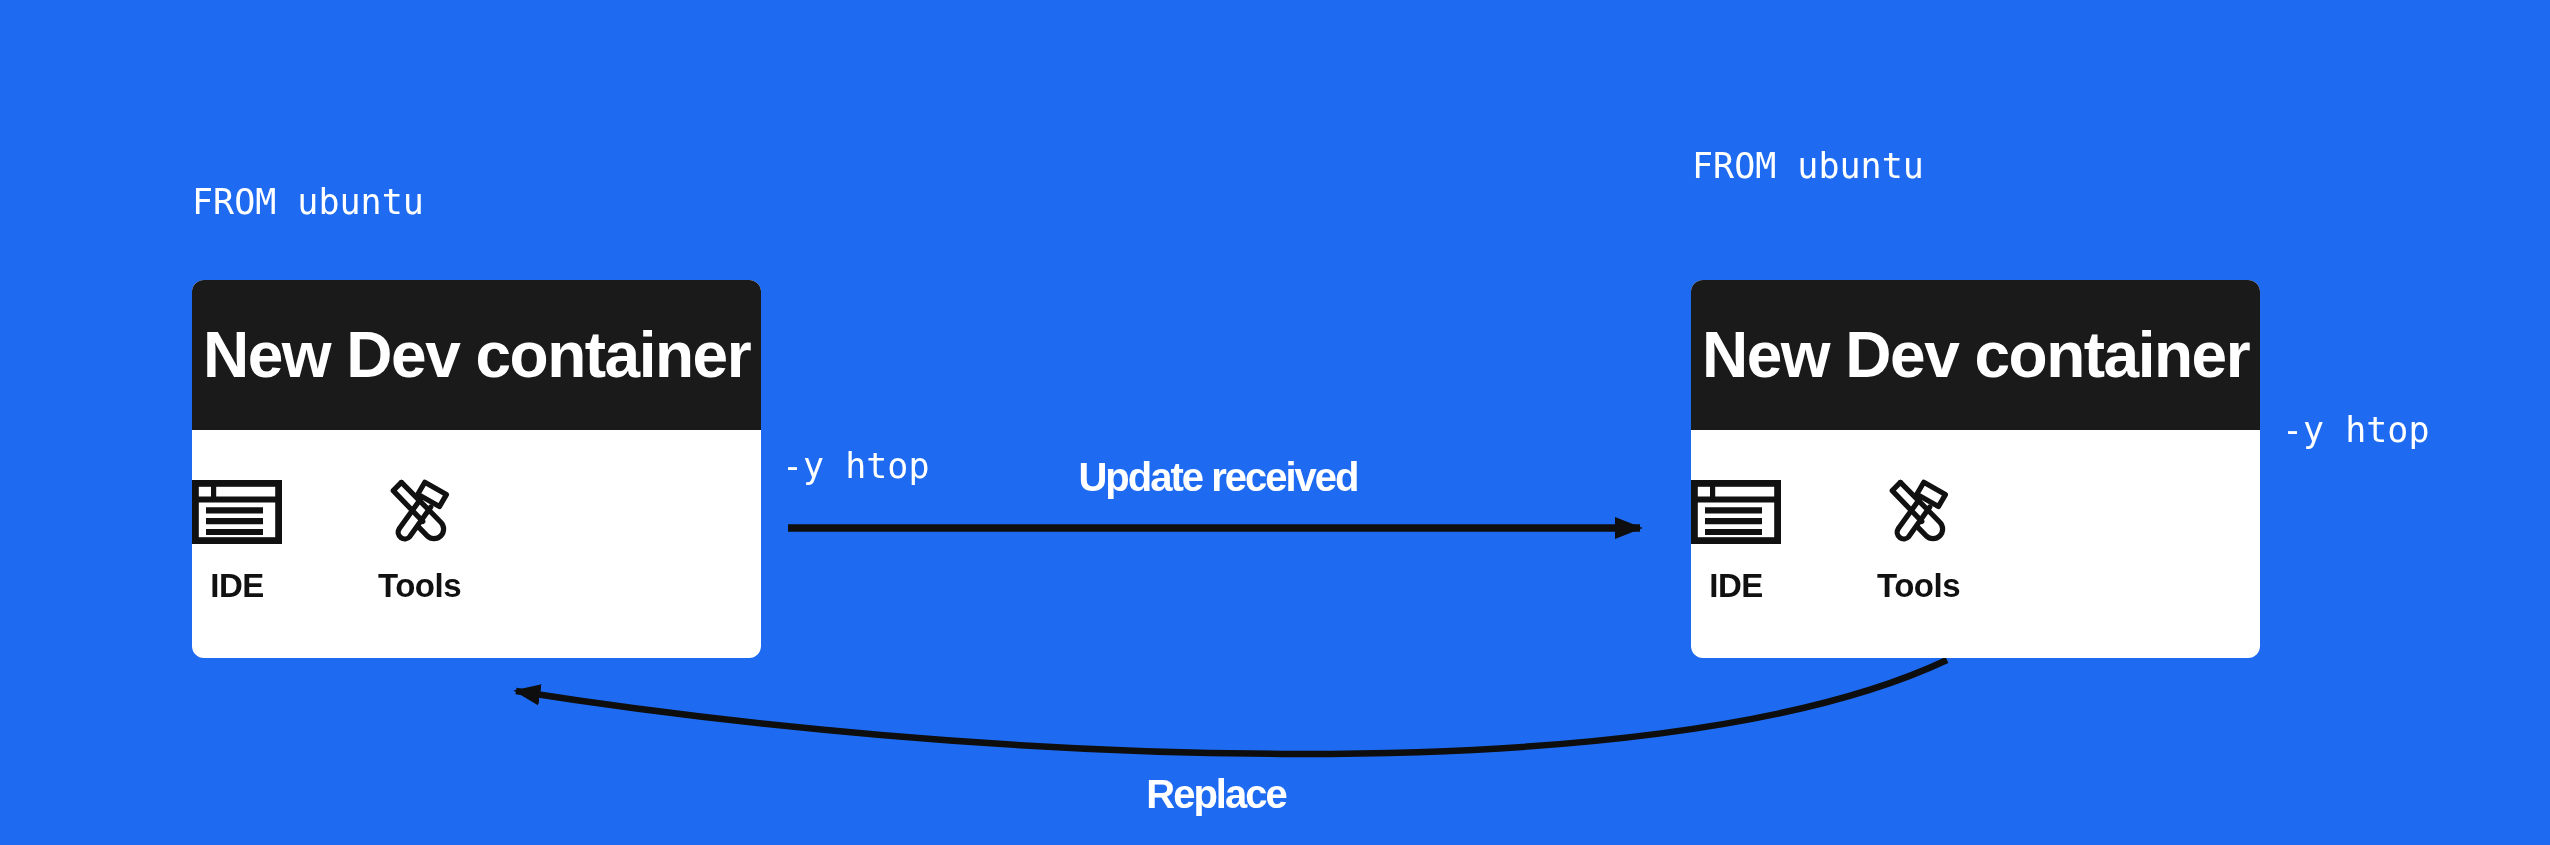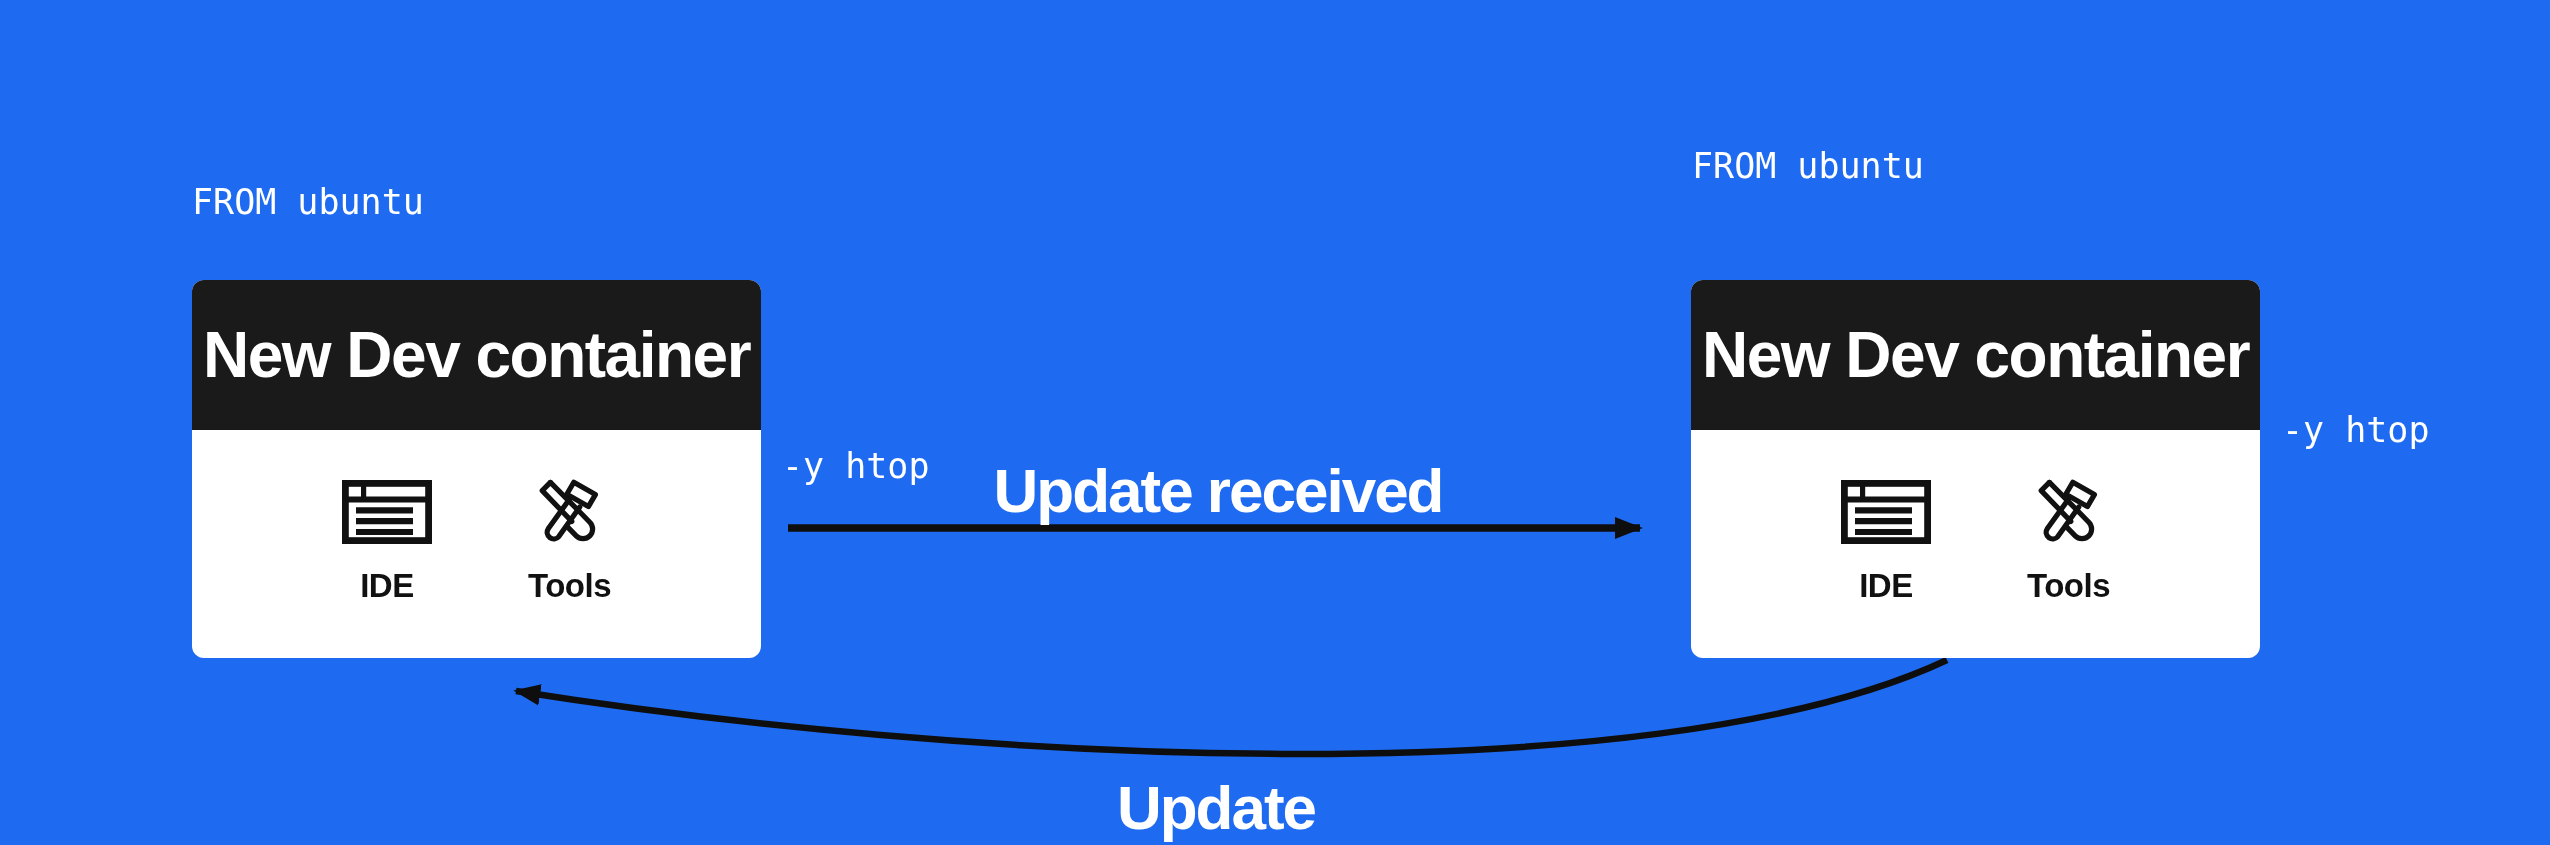--- a/index.html
+++ b/index.html
@@ -39,39 +39,39 @@
   .card-right { left: 1691px; top: 280px; }
   .card-header {
     height: 150px; flex: 0 0 150px;
     background: var(--card-header, #1A1A1A);
     color: var(--card-title-text, #FFFFFF);
     display: flex; align-items: center; justify-content: center;
     font-size: 64px; font-weight: 700; letter-spacing: -1.5px;
   }
   .card-body {
     flex: 1 1 auto;
-    display: flex; align-items: center; justify-content: center;
+    display: flex; align-items: center; justify-content: flex-start;
     gap: 96px; padding-bottom: 10px;
   }
   .tool { display: flex; flex-direction: column; align-items: center; color: var(--icon, #111111); }
   .tool .iconbox { height: 78px; display: flex; align-items: center; justify-content: center; }
   .tool-label {
     margin-top: 16px;
     font-size: 33px; font-weight: 700; letter-spacing: -0.5px;
     color: var(--item-label-text, #111111);
   }
 
   
   .arrow-layer { position: absolute; inset: 0; width: 2550px; height: 845px; pointer-events: none; }
 
   .flow-label {
     position: absolute;
     transform: translateX(-50%);
     color: var(--flow-label-text, #FFFFFF);
-    font-size: 62px; font-weight: 700; letter-spacing: -2px;
+    font-size: 40px; font-weight: 700; letter-spacing: -2px;
     white-space: nowrap;
   }
   .label-update  { left: 1218px; top: 455px; }
   .label-replace { left: 1216px; top: 772px; }
 </style>
 </head>
 <body>
 
 <div class="stage">
 
@@ -95,21 +95,21 @@
       </marker>
       <marker id="head-back" viewBox="0 0 10 8" refX="9" refY="4" markerWidth="27" markerHeight="27" markerUnits="userSpaceOnUse" orient="auto">
         <path d="M0 0 L10 4 L0 8 Z" fill="var(--arrow, #0E0E0E)"></path>
       </marker>
     </defs>
     <line x1="788" y1="528" x2="1640" y2="528" stroke="var(--arrow, #0E0E0E)" stroke-width="7.5" marker-end="url(#head-fwd)"></line>
     <path d="M1947 660 C1650 800, 950 760, 516 691" fill="none" stroke="var(--arrow, #0E0E0E)" stroke-width="6.5" marker-end="url(#head-back)"></path>
   </svg>
 
   <div class="flow-label label-update">Update received</div>
-  <div class="flow-label label-replace">Update</div>
+  <div class="flow-label label-replace">Replace</div>
 
   <div class="card card-left">
     <div class="card-header">New Dev container</div>
     <div class="card-body">
       <div class="tool">
         <span class="iconbox">
           <svg width="90" height="64" viewBox="0 0 45 32" fill="none" stroke="currentColor">
             <rect x="1.7" y="1.7" width="41.6" height="28.6" stroke-width="3.4"></rect>
             <line x1="1.7" y1="9.8" x2="43.3" y2="9.8" stroke-width="3"></line>
             <line x1="10.8" y1="1.7" x2="10.8" y2="9.8" stroke-width="2.6"></line>

